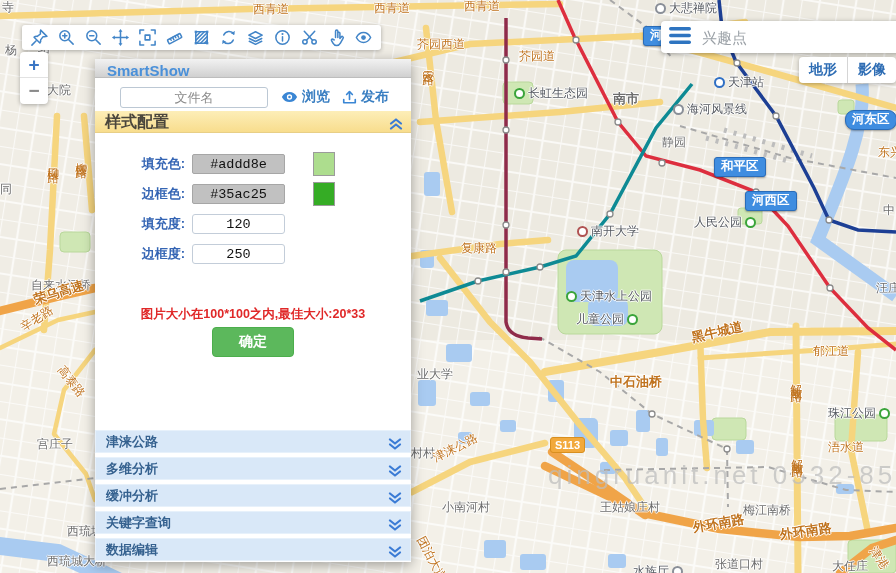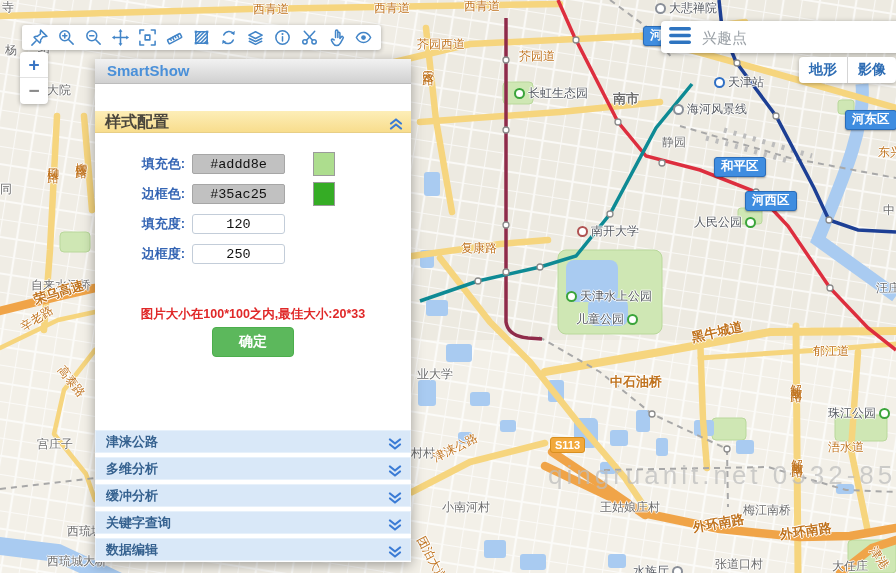--- a/index.html
+++ b/index.html
@@ -47,21 +47,21 @@
         font-family:inherit;}
   #search-input::placeholder{color:#9aa0a6;}
   
   #basemap-switch{position:absolute;left:799px;top:57px;z-index:20;background:#fff;border-radius:4px;
         box-shadow:0 1px 4px rgba(0,0,0,.3);display:flex;font-size:14px;font-weight:bold;color:#2e6db4;}
   #basemap-switch span{padding:4px 10px;cursor:pointer;}
   #terrain-btn{border-right:1px solid #d5d5d5;}
   
   #smartshow{position:absolute;left:95px;top:59px;width:316px;height:503px;z-index:15;
         background:#fff;box-shadow:0 3px 12px rgba(0,0,0,.35);}
-  .ss-header{position:absolute;left:0;top:0;right:0;height:25px;
+  .ss-header{position:absolute;left:0;top:0;right:0;height:19px;
         background:linear-gradient(#f2f2f2,#d0d0d0);border-bottom:1px solid #bdbdbd;}
   .ss-title{margin-left:12px;line-height:24px;font-size:15px;font-weight:bold;color:#4a90d9;}
   .file-row{position:absolute;left:0;top:25px;right:0;height:26px;}
   #filename-input{position:absolute;left:25px;top:3px;width:148px;height:21px;border:1px solid #bcc8d4;
         border-radius:3px;text-align:center;font-size:13px;color:#333;font-family:inherit;}
   #filename-input::placeholder{color:#8a8a8a;}
   .linklike{position:absolute;top:4px;display:flex;align-items:center;gap:4px;font-size:14px;
         font-weight:bold;color:#3a7fc2;cursor:pointer;}
   #browse-btn{left:186px;}  #publish-btn{left:247px;}
   .sec-bar{position:absolute;left:0;right:0;height:23px;background:linear-gradient(#fdeeb8,#f8dd8d);
@@ -231,21 +231,21 @@
         <div class="mlabel poi" style="left: 673px; top: 103px;">
           <span class="poi-ico" style="border-color:#8a8f98"></span>
           <span>海河风景线</span>
         </div>
         <div class="mlabel poi" style="left: 514px; top: 87px;">
           <span class="poi-ico" style="border-color:#3aa43a"></span>
           <span>长虹生态园</span>
         </div>
         <div class="mlabel place big" style="left: 613px; top: 92px;">南市</div>
         <div class="mlabel place" style="left: 662px; top: 136px;">静园</div>
-        <div class="mlabel district" style="left: 845px; top: 110px;">河东区</div>
+        <div class="mlabel district" style="left: 845px; top: 110px; border-radius: 9px;">河东区</div>
         <div class="mlabel district" style="left: 714px; top: 157px;">和平区</div>
         <div class="mlabel district" style="left: 745px; top: 191px;">河西区</div>
         <div class="mlabel district" style="left: 643px; top: 26px;">河北区</div>
         <div class="mlabel road" style="left: 878px; top: 146px;">东兴</div>
         <div class="mlabel road vert" style="left: 46px; top: 158px;">柳口路</div>
         <div class="mlabel road vert" style="left: 74px; top: 153px;">柳霞路</div>
         <div class="mlabel place" style="left: 0px; top: 183px;">同</div>
         <div class="mlabel poi" style="left: 577px; top: 225px;">
           <span class="poi-ico" style="border-color:#b05252"></span>
           <span>南开大学</span>
@@ -442,20 +442,41 @@
   <div id="basemap-switch">
     <span id="terrain-btn">地形</span>
     <span id="imagery-btn">影像</span>
   </div>
 
   <div id="smartshow">
     <div class="ss-header">
       <div class="ss-title">SmartShow</div>
     </div>
 
+    <div class="file-row">
+      <input id="filename-input" placeholder="文件名" style="">
+      <span class="linklike" id="browse-btn">
+        <svg width="17" height="12" viewBox="0 0 20 14">
+          <path d="M1 7C3.2 2.8 6.2 1 10 1s6.8 1.8 9 6c-2.2 4.2-5.2 6-9 6S3.2 11.2 1 7z" fill="#3a86d4"></path>
+          <circle cx="10" cy="7" r="3.1" fill="#fff"></circle>
+            <circle cx="10" cy="7" r="1.5" fill="#3a86d4"></circle>
+          </svg>
+        <span>浏览</span>
+      </span>
+      <span class="linklike" id="publish-btn">
+        <svg width="15" height="14" viewBox="0 0 18 17">
+          <g fill="none" stroke="#3a86d4" stroke-width="2" stroke-linecap="round" stroke-linejoin="round">
+          <path d="M2 11.5v4h14v-4"></path>
+              <path d="M9 11.5V2.5"></path>
+              <path d="M5.5 5.5L9 2l3.5 3.5"></path>
+            </g>
+          </svg>
+        <span>发布</span>
+      </span>
+    </div>
 
     <div class="sec-bar" style="top:51px;">
       <div class="sec-title">样式配置</div>
       <span class="sec-chev">
         <svg width="14" height="12" viewBox="0 0 14 12">
             <g fill="none" stroke="#3a7bd5" stroke-width="2.2" stroke-linecap="round" stroke-linejoin="round">
         <path d="M2 5.5l5-4 5 4"></path>
               <path d="M2 10.5l5-4 5 4"></path>
             </g>
           </svg>

